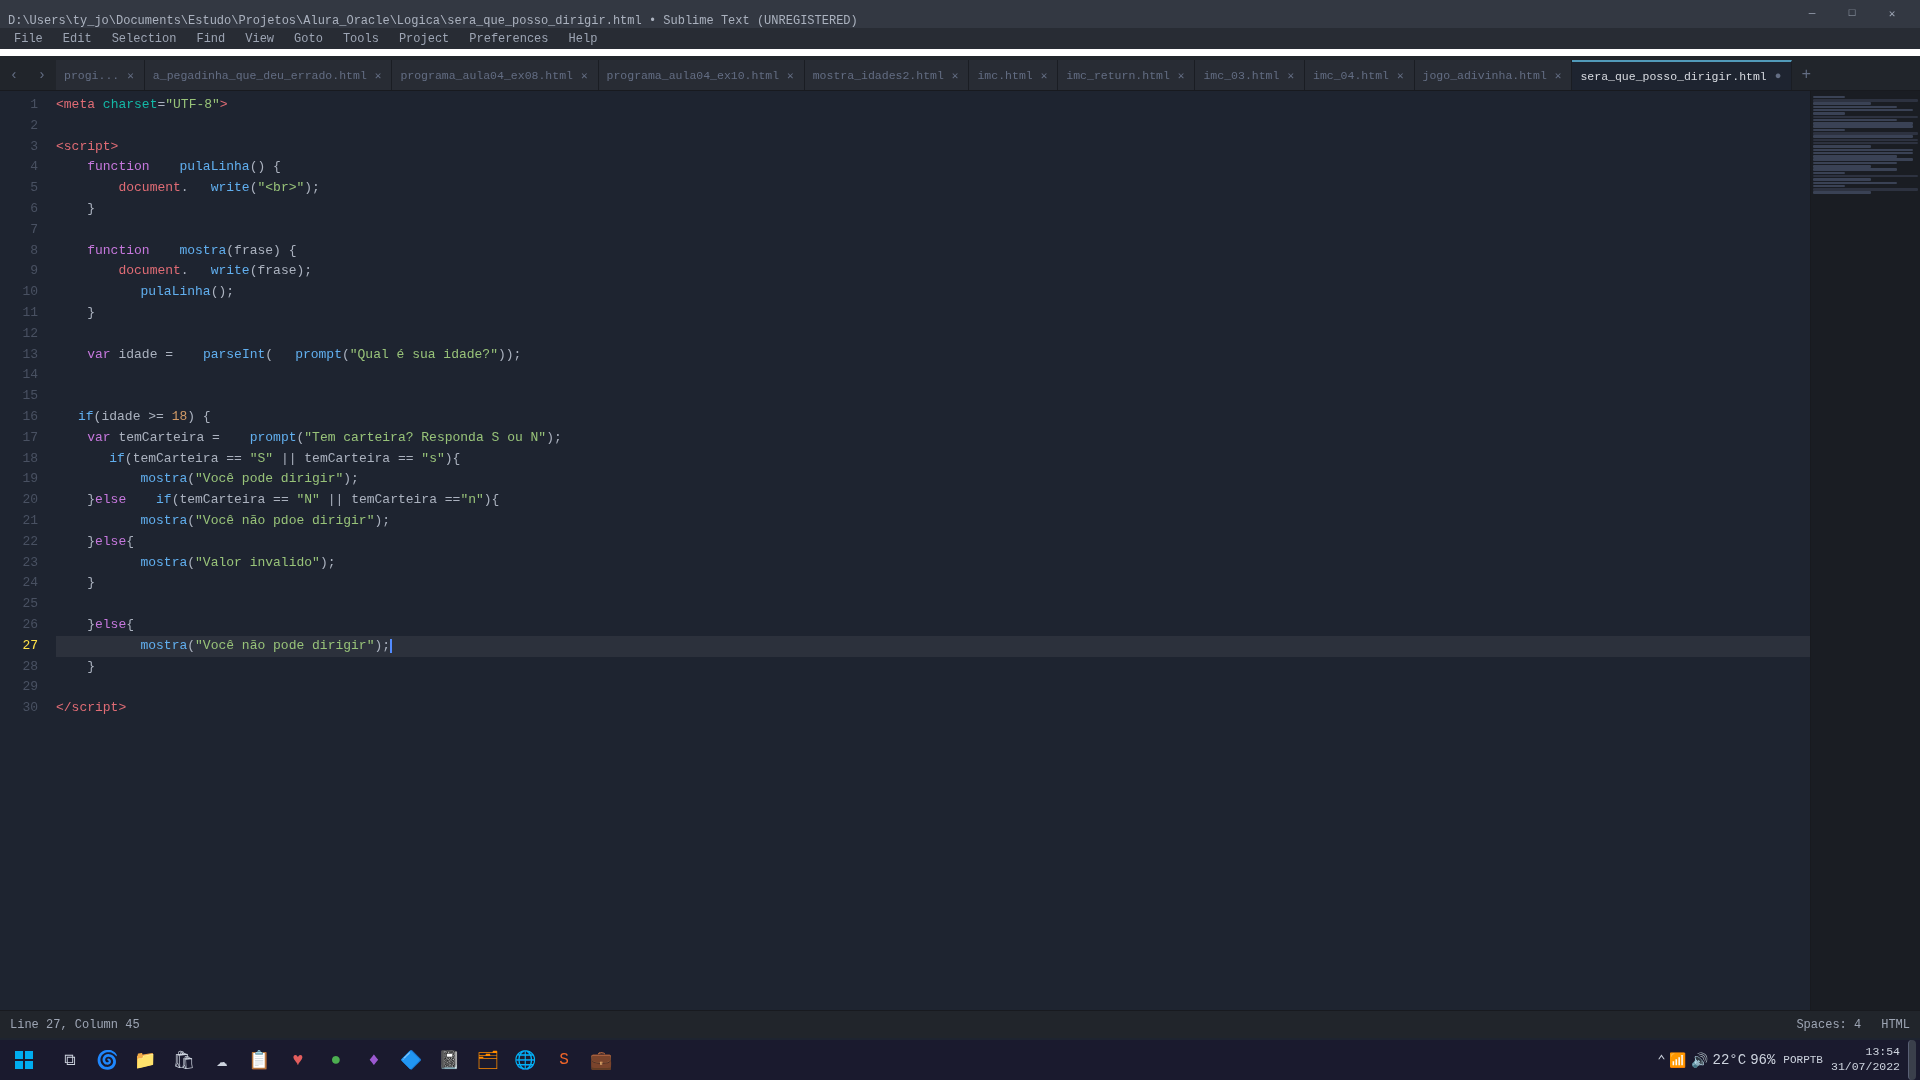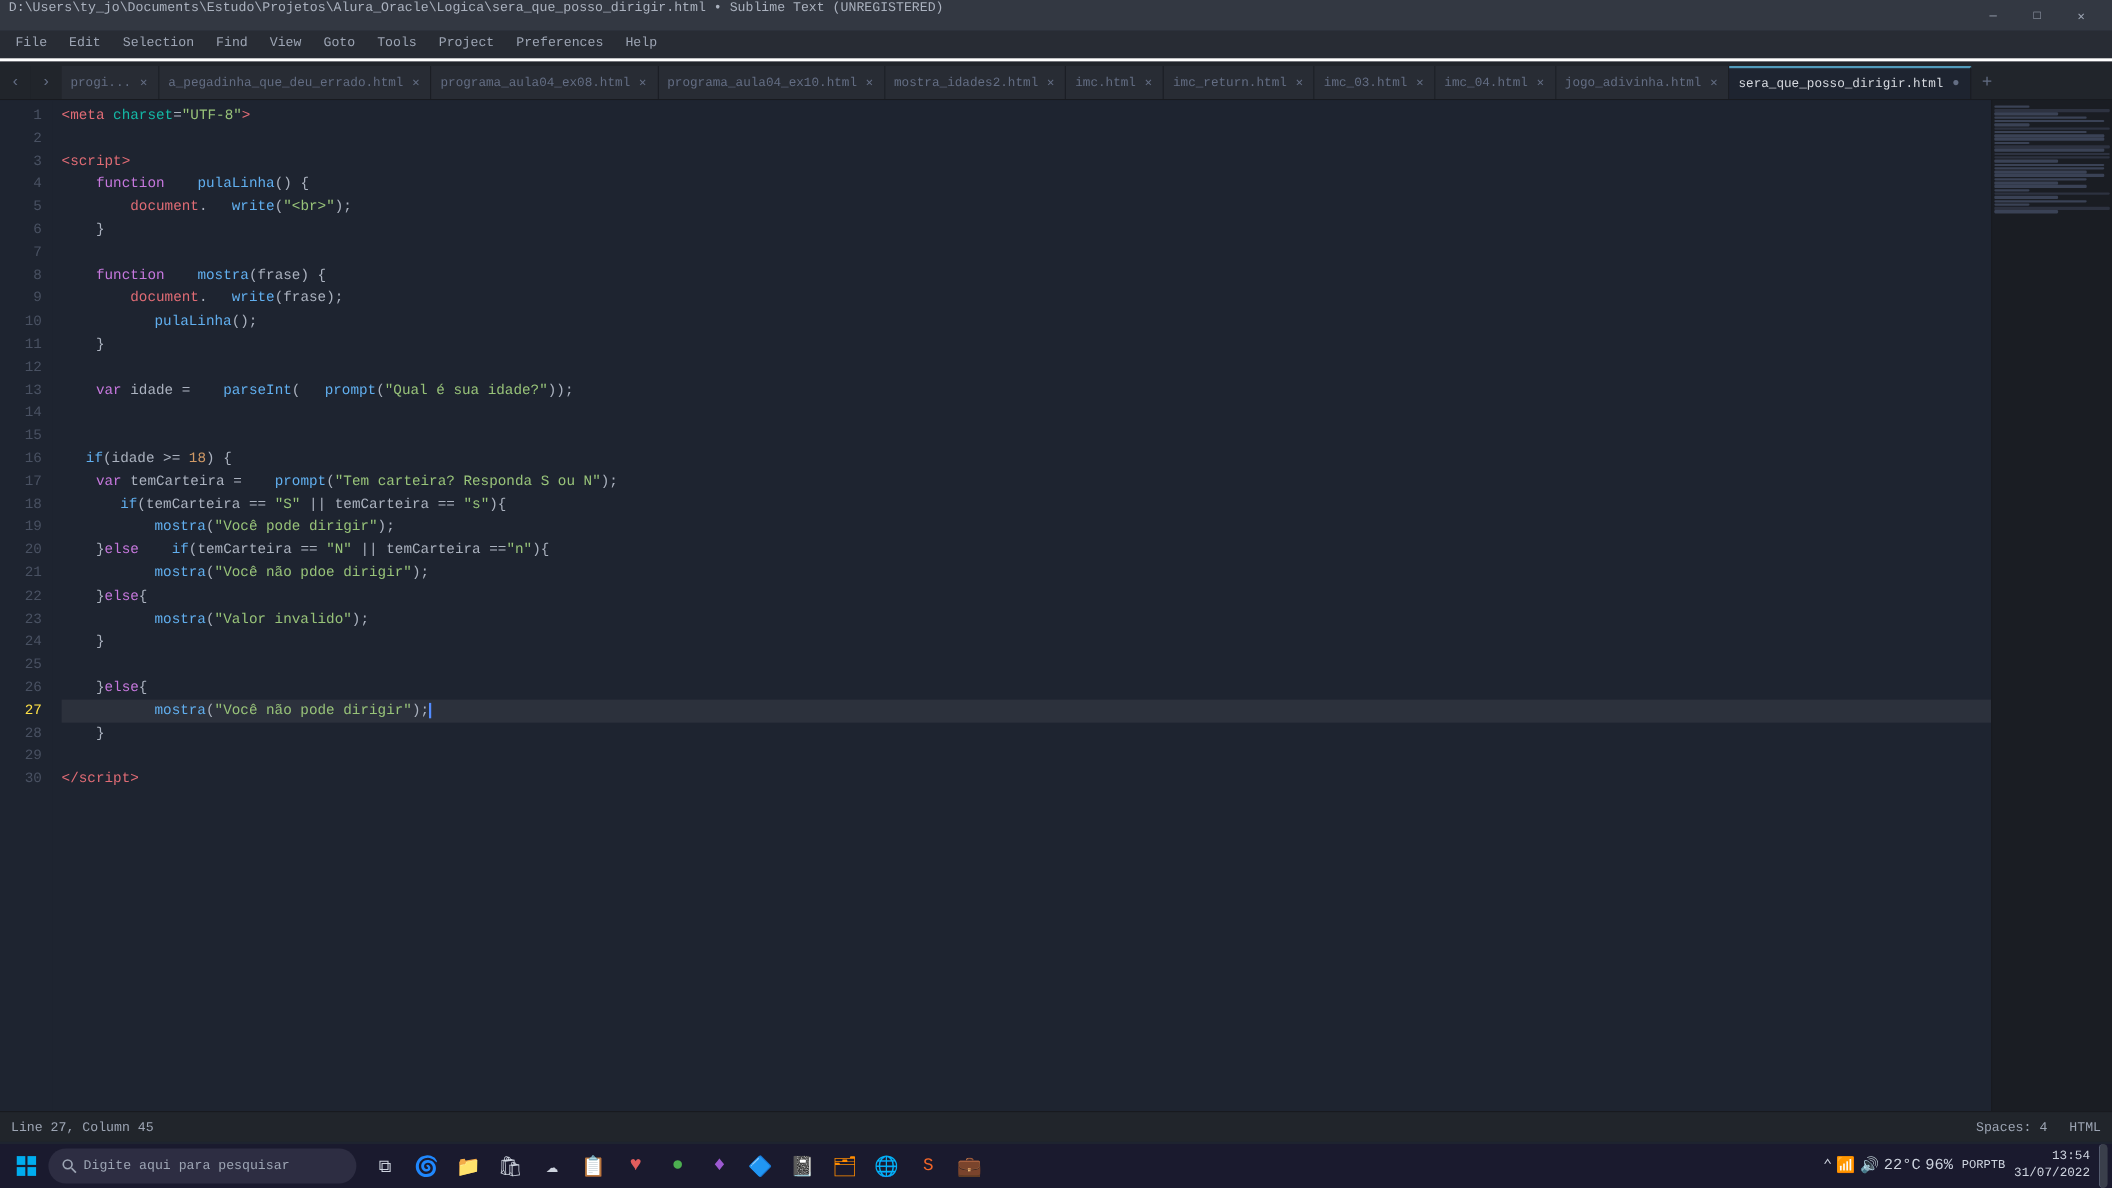--- a/index.html
+++ b/index.html
@@ -3,42 +3,43 @@
   <meta charset="utf-8">
   <style>
     * { margin: 0; padding: 0; box-sizing: border-box; }
     body { font-family: 'Consolas', 'Courier New', monospace; background: #1e2430; color: #cdd3de; font-size: 13px; overflow: hidden; height: 1080px; width: 1920px; }
 
     
     #titlebar {
       background: #333842;
       height: 28px;
       display: flex;
-      align-items: flex-start;
+      align-items: flex-end;
       padding: 0 8px;
       font-size: 12px;
       color: #9da5b4;
       user-select: none;
     }
     #titlebar .win-controls { display: flex; gap: 0; margin-left: auto; }
     #titlebar .win-btn {
       width: 40px; height: 30px;
       display: flex; align-items: center; justify-content: center;
       cursor: pointer; font-size: 11px; color: #9da5b4;
     }
 
     
     #menubar {
       background: #282c34;
       height: 28px;
       display: flex;
+      align-items: center;
       padding: 0 4px;
       font-size: 12px;
       color: #9da5b4;
-      border-bottom: 3px solid #ffffff;
+      border-bottom: 7px solid #ffffff;
     }
     .menu-item {
       padding: 4px 10px;
       cursor: pointer;
       border-radius: 3px;
     }
 
     
     #tabs {
       background: #21252b;
@@ -496,27 +497,20 @@
 
   <div class="taskbar-btn">
     <svg width="18" height="18" viewBox="0 0 18 18" fill="none">
       <rect x="0" y="0" width="8" height="8" fill="#00adef"></rect>
       <rect x="10" y="0" width="8" height="8" fill="#00adef"></rect>
       <rect x="0" y="10" width="8" height="8" fill="#00adef"></rect>
       <rect x="10" y="10" width="8" height="8" fill="#00adef"></rect>
     </svg>
   </div>
 
-  <div class="taskbar-search">
-    <svg width="14" height="14" viewBox="0 0 14 14" fill="#9da5b4">
-        <circle cx="5.5" cy="5.5" r="4" stroke="#9da5b4" stroke-width="1.5" fill="none"></circle>
-        <line x1="9" y1="9" x2="13" y2="13" stroke="#9da5b4" stroke-width="1.5"></line>
-      </svg>
-    <span style="color:#9da5b4;">Digite aqui para pesquisar</span>
-  </div>
 
   <div class="taskbar-icons" style="margin-left: 8px;">
     <div class="taskbar-icon" style="font-size:16px;">⧉</div>
     <div class="taskbar-icon" style="color:#0078d4; font-size:18px;">🌀</div>
     <div class="taskbar-icon" style="color:#f0c040; font-size:18px;">📁</div>
     <div class="taskbar-icon" style="font-size:18px;">🛍</div>
     <div class="taskbar-icon" style="font-size:18px;">☁</div>
     <div class="taskbar-icon" style="font-size:18px;">📋</div>
     <div class="taskbar-icon" style="font-size:18px; color:#e25d5d;">♥</div>
     <div class="taskbar-icon" style="font-size:18px; color:#4CAF50;">●</div>

